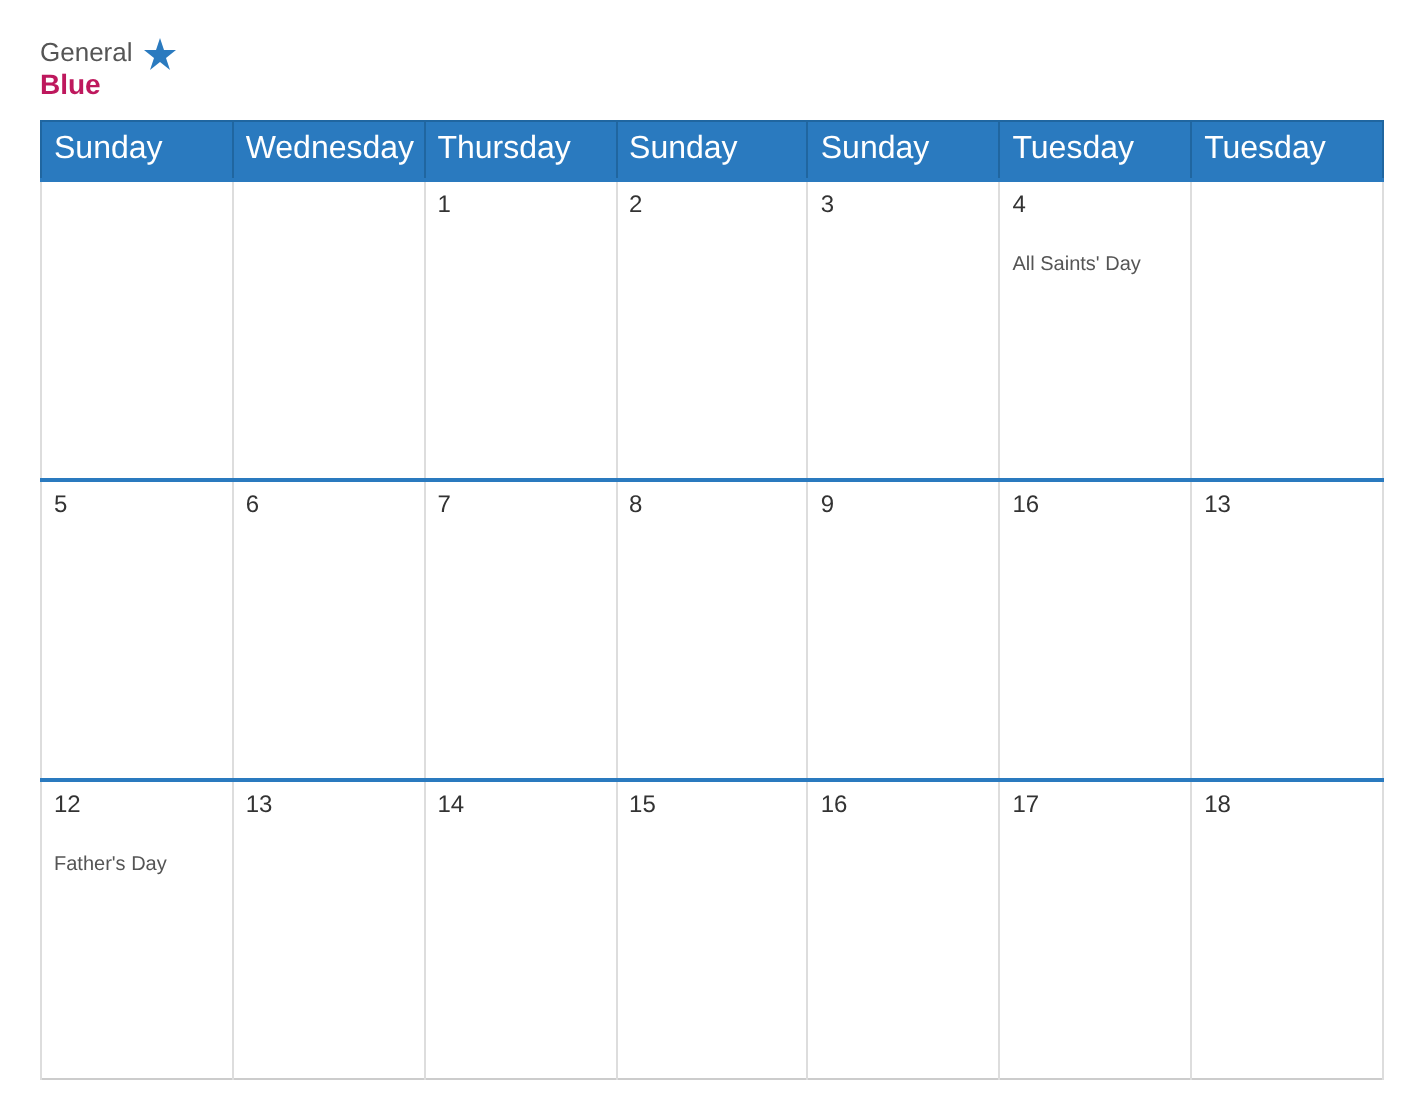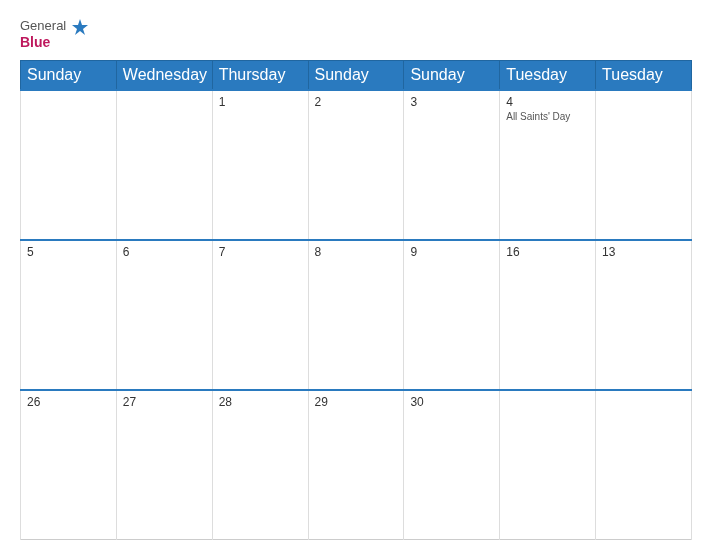--- a/index.html
+++ b/index.html
@@ -77,21 +77,21 @@
       border-left: 1px solid #ddd;
     }
     .day-num {
       font-size: 12px;
       color: #333;
       display: block;
     }
     .event {
       font-size: 10px;
       color: #555;
-      margin-top: 2px;
+      margin-top: 18px;
       display: block;
     }
     .empty {
       background: #fff;
     }
   </style>
 </head>
 <body>
 
 <div class="page">
@@ -159,32 +159,37 @@
           </td>
           <td>
             <span class="day-num">16</span>
           </td>
           <td>
             <span class="day-num">13</span>
           </td>
         </tr>
         <tr>
           <td>
-            <span class="day-num">26</span>
+            <span class="day-num">12</span>
+            <span class="event">Father's Day</span>
           </td>
           <td>
-            <span class="day-num">27</span>
+            <span class="day-num">13</span>
           </td>
           <td>
-            <span class="day-num">28</span>
+            <span class="day-num">14</span>
           </td>
           <td>
-            <span class="day-num">29</span>
+            <span class="day-num">15</span>
           </td>
           <td>
-            <span class="day-num">30</span>
+            <span class="day-num">16</span>
           </td>
-          <td class="empty"></td>
-          <td class="empty"></td>
+          <td>
+            <span class="day-num">17</span>
+          </td>
+          <td>
+            <span class="day-num">18</span>
+          </td>
         </tr>
       </tbody>
   </table>
 </div>
 
 </body></html>

